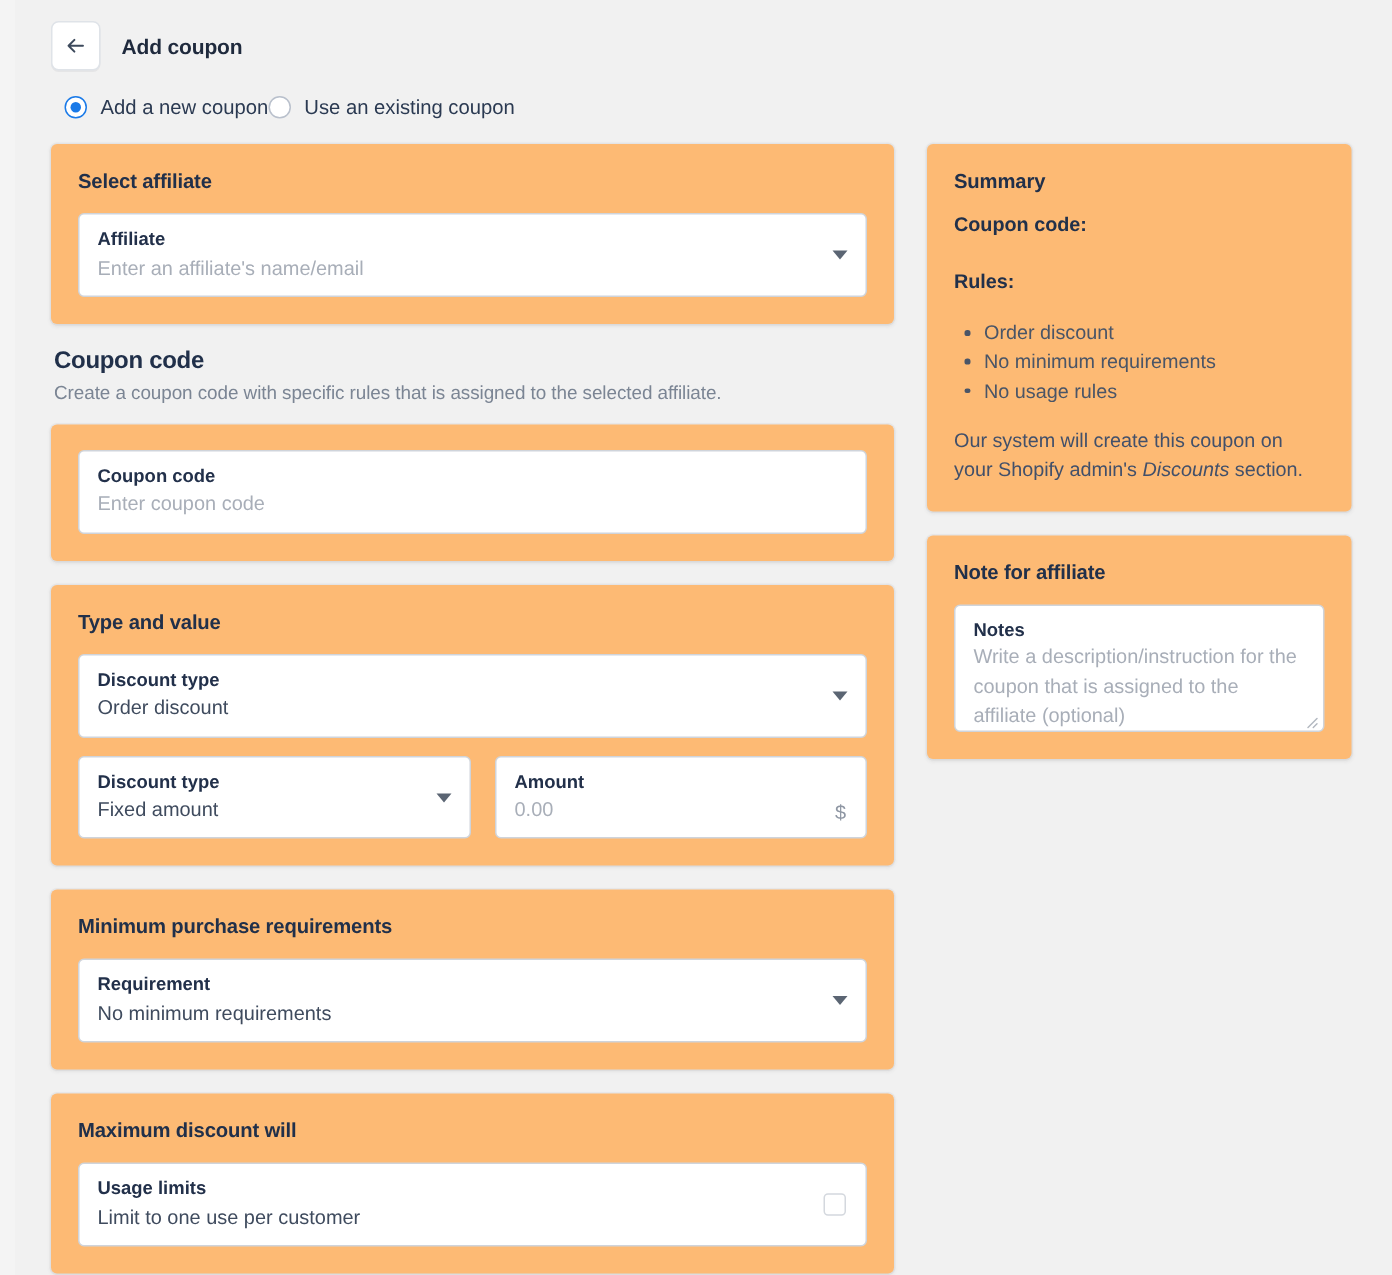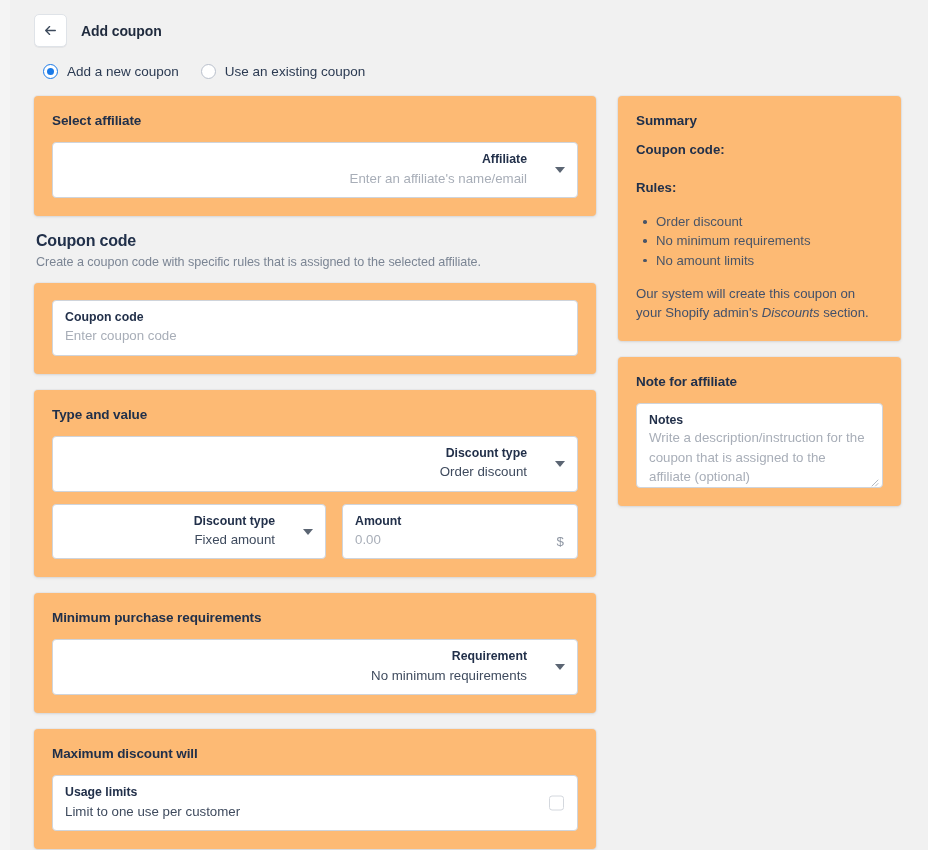--- a/index.html
+++ b/index.html
@@ -58,21 +58,20 @@
     font-size: 14px;
     font-weight: 700;
     letter-spacing: -0.1px;
     color: #1f2a3d;
   }
 
   
   .radio-row {
     display: flex;
     align-items: center;
-    gap: 22px;
     margin: 17px 0 0 9px;
   }
   .radio-item {
     display: flex;
     align-items: center;
     gap: 9px;
     cursor: pointer;
     font-size: 13.5px;
     color: #2b3a52;
   }
@@ -148,21 +147,21 @@
     border: 1px solid #cfd4db;
     border-radius: 4px;
     background: #ffffff;
     padding: 8px 12px 9px 12px;
     min-height: 52px;
     display: flex;
     flex-direction: column;
     justify-content: center;
     cursor: text;
   }
-  .field.selectish { cursor: pointer; padding-right: 50px; text-align: right; }
+  .field.selectish { cursor: pointer; padding-right: 26px; }
 
   .field-label {
     font-size: 12.3px;
     font-weight: 700;
     color: #22304a;
     line-height: 1.35;
   }
   .field-value {
     font-size: 13.3px;
     color: #3f4b5e;
@@ -376,21 +375,21 @@
 
     <div class="col-side">
 
       <div class="card">
         <div class="card-title">Summary</div>
         <div class="summary-line">Coupon code:</div>
         <div class="summary-line rules-head">Rules:</div>
         <ul class="rules-list">
           <li>Order discount</li>
           <li>No minimum requirements</li>
-          <li>No amount limits</li>
+          <li>No usage rules</li>
         </ul>
         <div class="summary-note"><span>Our system will create this coupon on your Shopify admin's </span><em>Discounts</em><span> section.</span></div>
       </div>
 
       <div class="card">
         <div class="card-title">Note for affiliate</div>
         <div class="notes-box">
           <div class="notes-label">Notes</div>
           <div class="notes-placeholder">Write a description/instruction for the coupon that is assigned to the affiliate (optional)</div>
           <span class="resize-grip">

